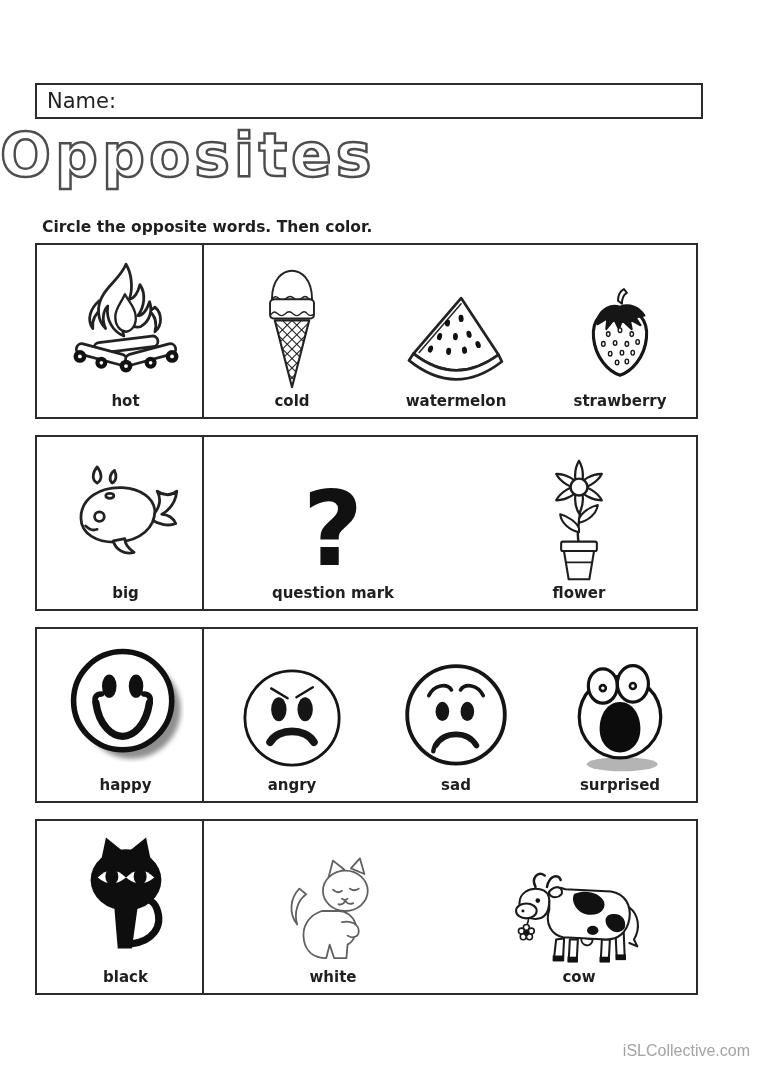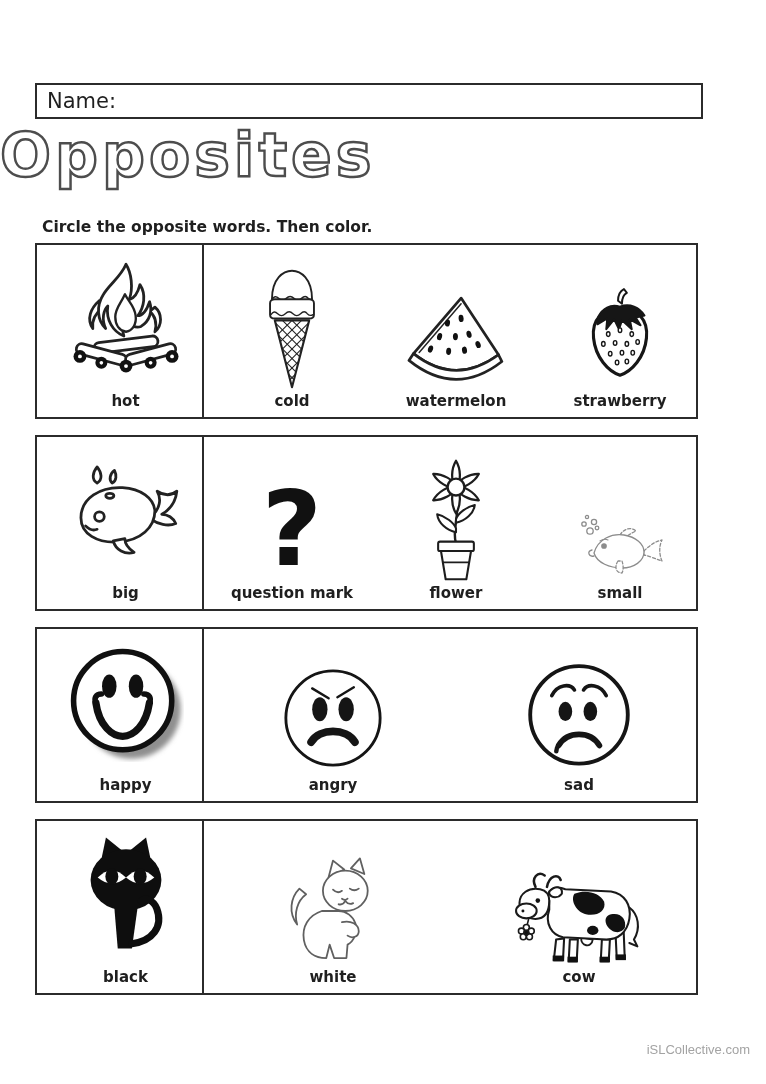--- a/index.html
+++ b/index.html
@@ -15,21 +15,21 @@
   #rows{position:absolute;left:35px;top:243px;width:663px;}
   .row{display:flex;height:172px;border:2px solid #2b2b2b;margin-bottom:16px;background:#fff;}
   .cell{display:flex;flex-direction:column;align-items:center;justify-content:flex-end;
         padding:4px 0 6px 12px;box-sizing:border-box;}
   .prompt-cell{width:167px;border-right:2px solid #2b2b2b;flex:none;}
   .options{flex:1;display:flex;align-items:flex-end;}
   .opt-cell{flex:1;}
   .art{flex:1;display:flex;align-items:center;justify-content:center;width:100%;overflow:hidden;}
   .art svg{display:block;}
   .label{font-size:15px;font-weight:700;line-height:20px;white-space:nowrap;}
-  .footer{position:absolute;right:16px;top:1042px;font-size:13px;color:#a3a3a3;
+  .footer{position:absolute;right:16px;top:1042px;font-size:16px;color:#a3a3a3;
         font-family:"Liberation Sans",sans-serif;}
 </style>
 </head>
 <body>
 
 <div class="page">
   <div class="name-box">
     <span class="name-label">Name:</span>
   </div>
   <div class="title">Opposites</div>
@@ -197,41 +197,20 @@
       </g>
       <circle cx="50" cy="32" r="9" stroke-width="2.6"></circle>
       <rect x="31" y="90" width="38" height="10" rx="2" stroke-width="2.2"></rect>
       <path d="M34,100 L66,100 L61,130 L39,130 Z" stroke-width="2.2"></path>
       <path d="M36,112 L64,112" stroke-width="1.8" fill="none"></path>
     </g>
   </svg>
             </div>
     <div class="label">flower</div>
   </div>
-          <div class="cell opt-cell">
-    <div class="art">
-              <svg width="100" height="70" viewBox="0 0 100 70">
-    <g stroke="#8c8c8c" stroke-width="1.3" fill="#fff" stroke-linejoin="round" stroke-linecap="round">
-      <path d="M50,22 C54,15 62,14 66,18 C62,20 58,22 56,24" stroke-dasharray="3,2"></path>
-      <path d="M74,38 C80,32 86,28 92,27 C89,33 89,41 92,48 C86,46 79,43 74,42 Z" stroke-dasharray="3,2"></path>
-      <path d="M24,40 C28,26 42,20 54,22 C66,24 74,31 74,39 C74,48 64,55 52,55 C40,55 27,50 24,40 Z"></path>
-      <path d="M22,37 q-4,1 -3,4 q1,3 5,2" fill="none"></path>
-      <path d="M48,48 C44,54 46,60 52,60 C54,56 53,51 52,48 Z" stroke-dasharray="3,2"></path>
-      <path d="M30,28 q4,-3 8,-1" fill="none" stroke-width="1.1"></path>
-      <circle cx="34" cy="33" r="2.2" fill="#8c8c8c"></circle>
-      <circle cx="20" cy="18" r="3.2"></circle>
-                  <circle cx="14" cy="11" r="2.2"></circle>
-      <circle cx="24" cy="9" r="2.6"></circle>
-                  <circle cx="17" cy="4" r="1.6"></circle>
-                  <circle cx="27" cy="15" r="1.8"></circle>
-    </g>
-  </svg>
-            </div>
-    <div class="label">small</div>
-  </div>
         </div>
   </div>
       <div class="row">
     <div class="cell prompt-cell">
       <div class="art">
             <svg width="116" height="116" viewBox="0 0 104 104">
     <defs>
                 <filter id="softblur" x="-20%" y="-20%" width="140%" height="140%">
                   <feGaussianBlur stdDeviation="2.6"></feGaussianBlur>
                 </filter>
@@ -274,20 +253,34 @@
       <path d="M76,34 C71,24 60,23 56,29" stroke-width="3.2"></path>
       <path d="M34,78 C42,65 62,65 70,78" stroke-width="5"></path>
       <path d="M34,78 q-2,2 -2,5" stroke-width="4"></path>
     </g>
     <ellipse cx="40" cy="48" rx="6" ry="8.5" fill="#151515"></ellipse>
     <ellipse cx="62" cy="48" rx="6" ry="8.5" fill="#151515"></ellipse>
   </svg>
             </div>
     <div class="label">sad</div>
   </div>
+          <div class="cell opt-cell">
+    <div class="art">
+              <svg width="112" height="118" viewBox="0 0 104 110">
+    <ellipse cx="54" cy="100" rx="33" ry="6.5" fill="#b4b4b4"></ellipse>
+    <circle cx="52" cy="56" r="38" fill="#fff" stroke="#121212" stroke-width="3"></circle>
+    <ellipse cx="36" cy="27" rx="13.5" ry="16" fill="#fff" stroke="#121212" stroke-width="3"></ellipse>
+    <ellipse cx="64" cy="25" rx="14.5" ry="17" fill="#fff" stroke="#121212" stroke-width="3"></ellipse>
+    <circle cx="36" cy="29" r="2.8" fill="#fff" stroke="#121212" stroke-width="2.4"></circle>
+    <circle cx="64" cy="27" r="2.8" fill="#fff" stroke="#121212" stroke-width="2.4"></circle>
+    <path d="M52,42 C64,42 71,54 71,67 C71,81 62,89 52,89 C42,89 33,81 33,67 C33,54 40,42 52,42 Z" fill="#0c0c0c"></path>
+  </svg>
+            </div>
+    <div class="label">surprised</div>
+  </div>
         </div>
   </div>
       <div class="row">
     <div class="cell prompt-cell">
       <div class="art">
             <svg width="118" height="123" viewBox="0 0 100 104">
     <g fill="#0e0e0e">
       <path d="M28,26 L33,2 L49,15 Z"></path>
                 <path d="M72,26 L67,2 L51,15 Z"></path>
       <ellipse cx="50" cy="38" rx="30" ry="26"></ellipse>

